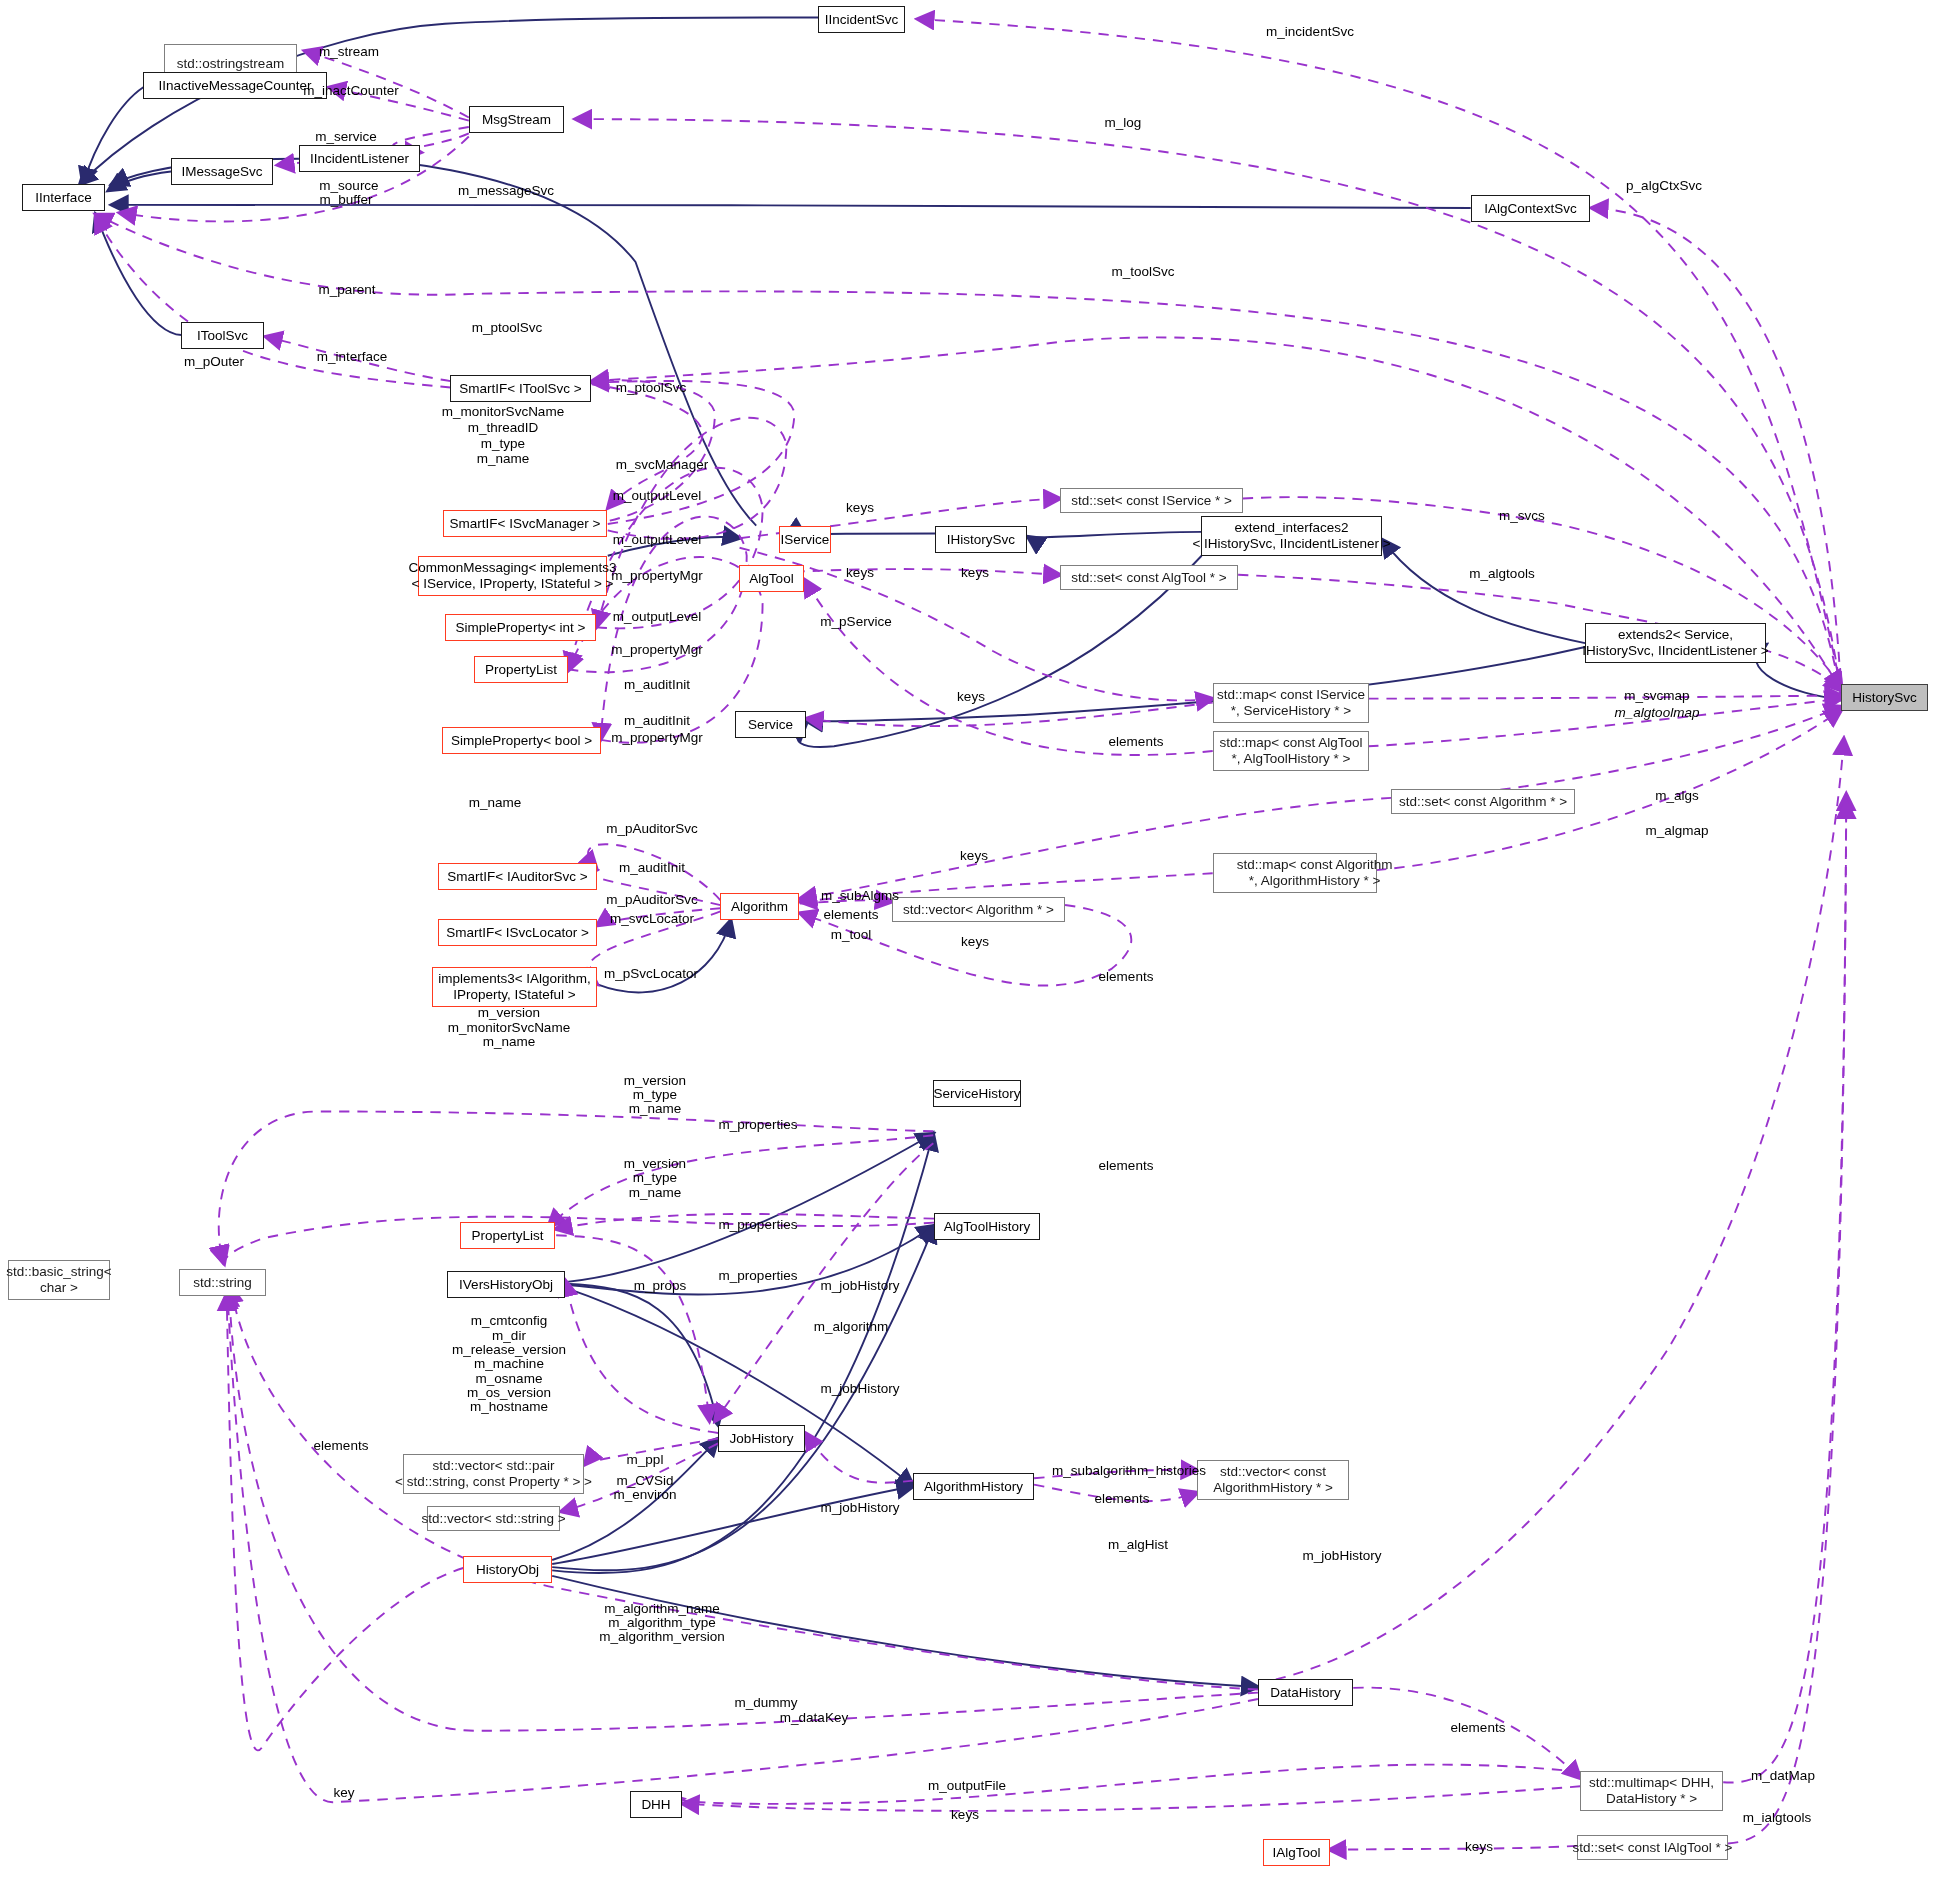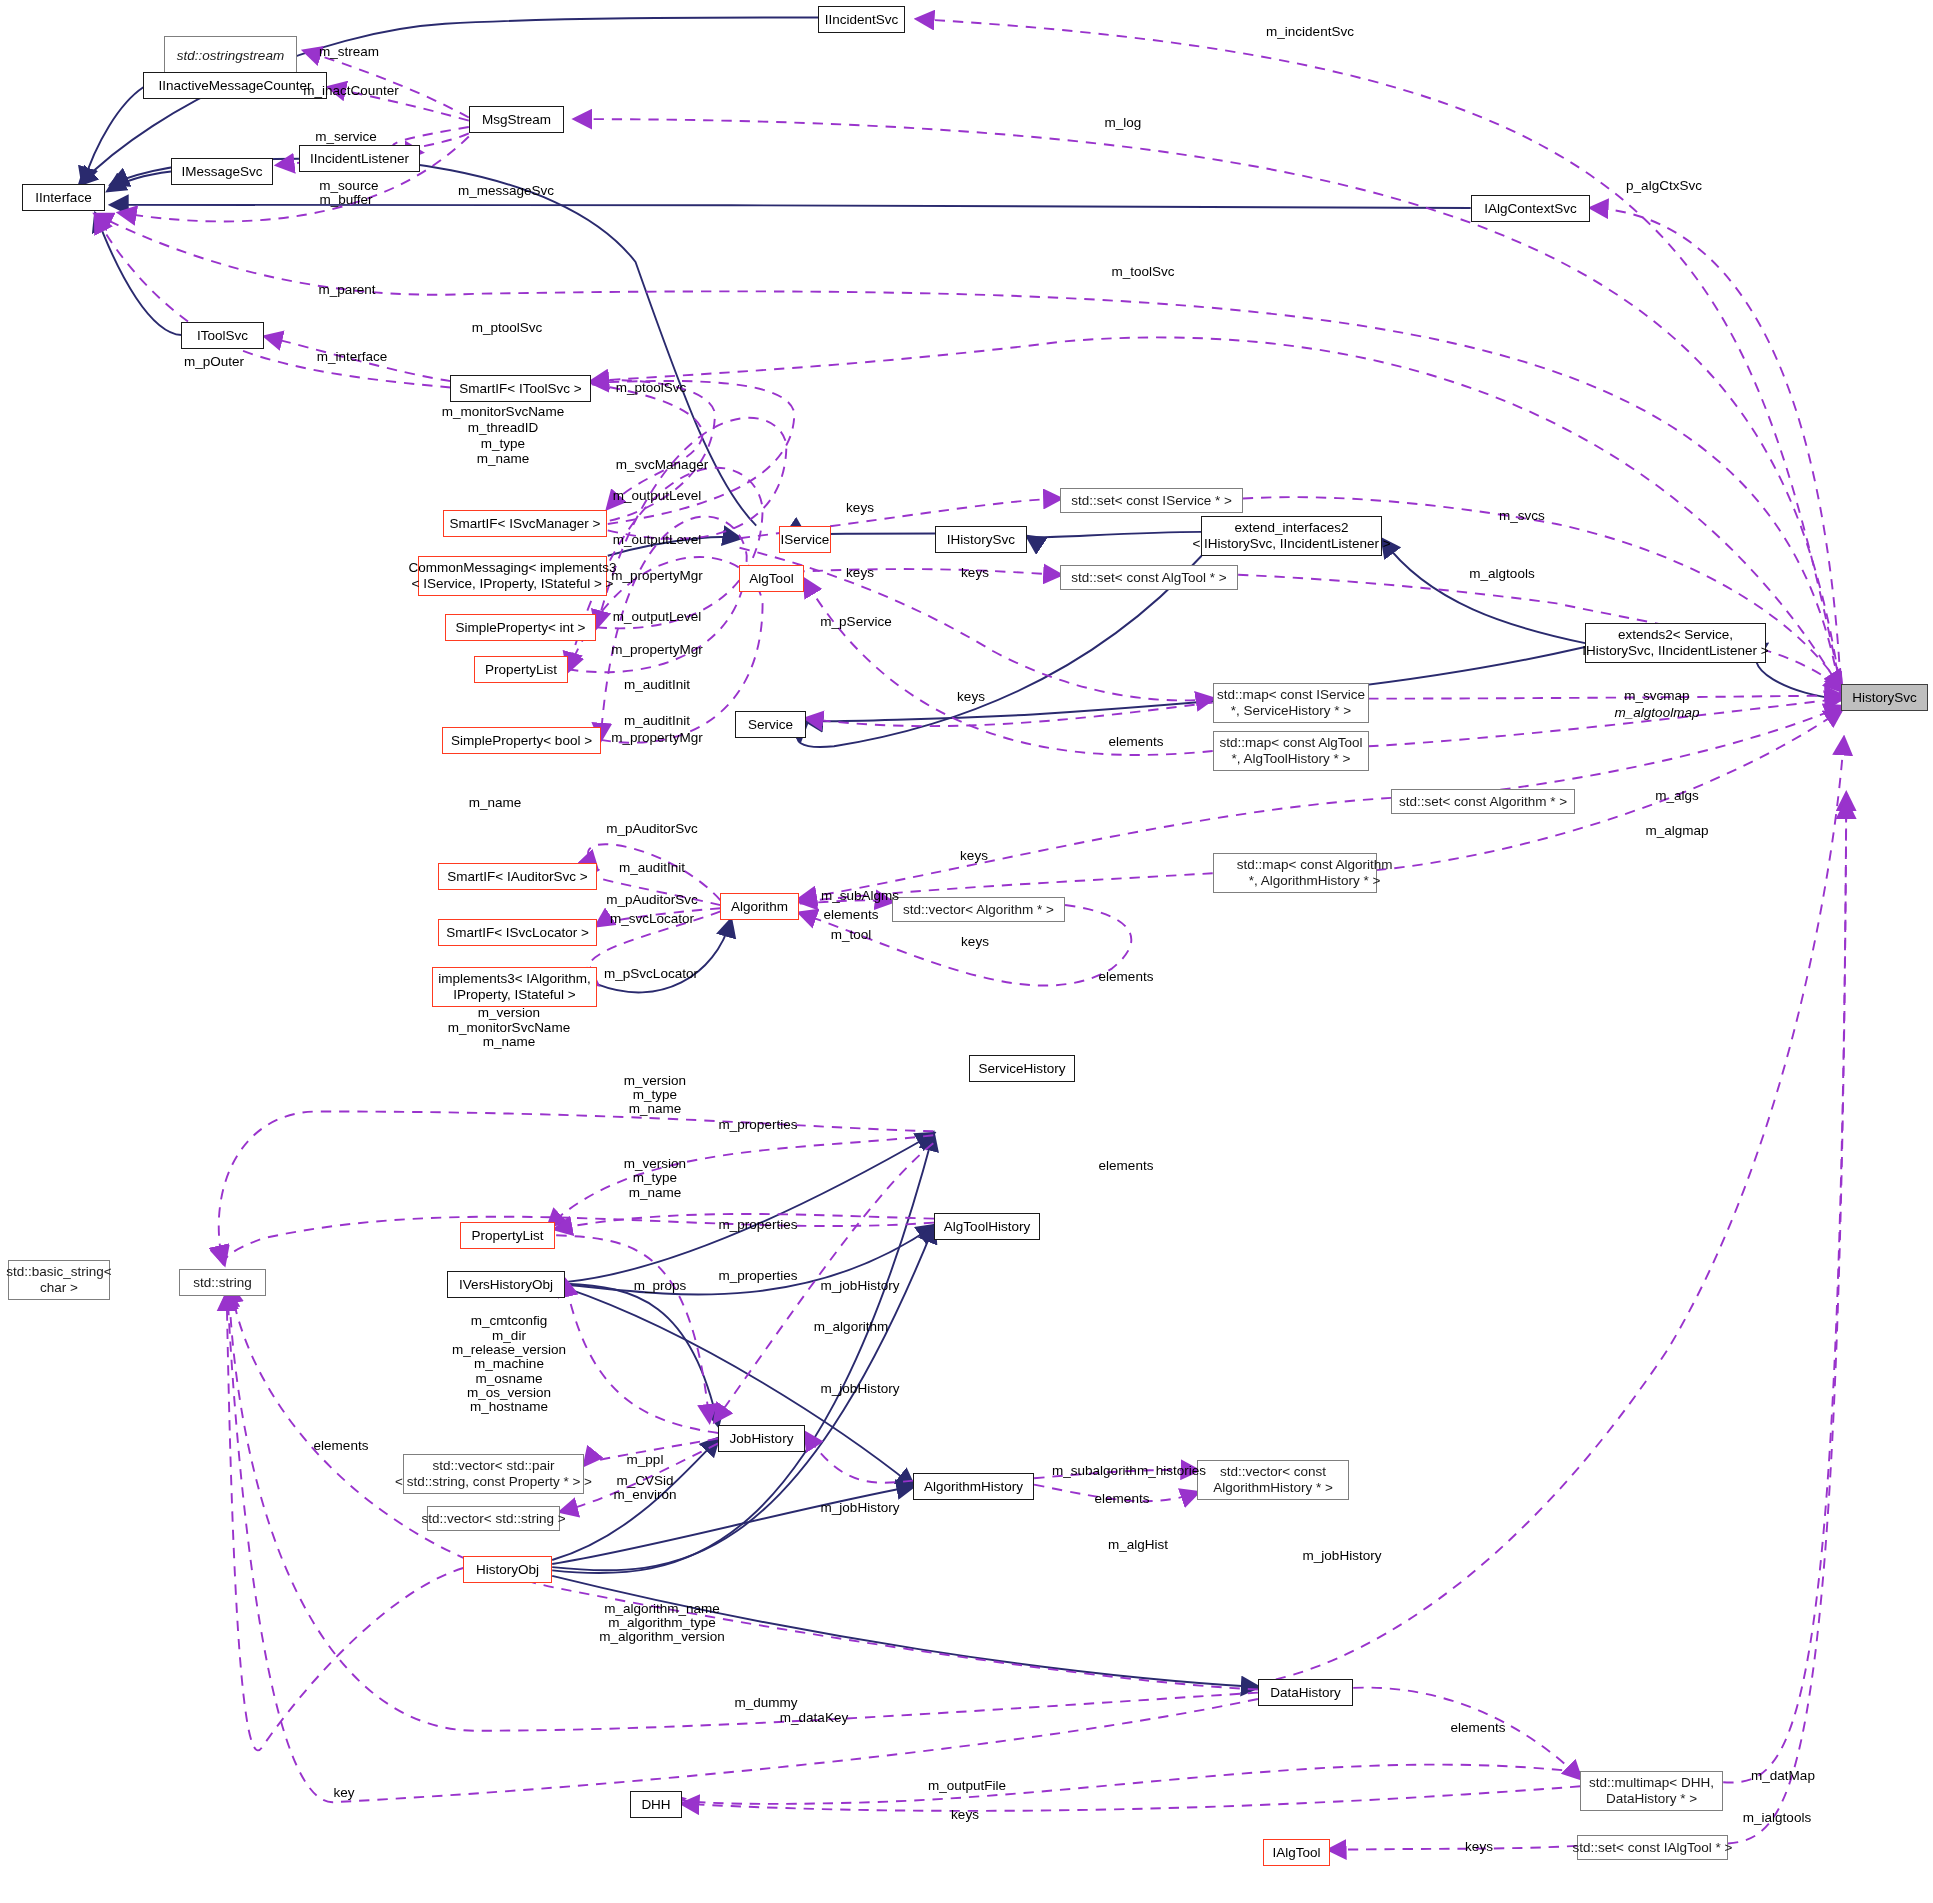--- a/index.html
+++ b/index.html
@@ -115,21 +115,21 @@
       <path d="M1990,2232 C1700,2200 1400,2260 1100,2270 C900,2276 850,2268 860,2266"></path>
       <path d="M1175,1440 C1100,1500 1000,1650 900,1790"></path>
       <path d="M700,1556 C800,1560 870,1570 893,1790"></path>
       <path d="M583,1975 C500,2000 400,2100 330,2200 C300,2250 290,1900 285,1630"></path>
       <path d="M1584,2120 C1700,2100 1900,2000 2100,1700 C2250,1450 2310,1100 2322,930"></path>
     </g>
   </svg>
 
   <div id="nodes">
       <div class="node" style="left: 818px; top: 6.4px; width: 87px; height: 27px;">IIncidentSvc</div>
-      <div class="node gray" style="left: 164px; top: 36px; width: 133px; height: 40px; font-style: italic;">std::ostringstream</div>
+      <div class="node gray" style="left: 164px; top: 44px; width: 133px; height: 40px;">std::ostringstream</div>
       <div class="node" style="left: 143px; top: 72px; width: 184px; height: 27px;">IInactiveMessageCounter</div>
       <div class="node" style="left: 469px; top: 106px; width: 95px; height: 27px;">MsgStream</div>
       <div class="node" style="left: 299px; top: 145px; width: 121px; height: 27px;">IIncidentListener</div>
       <div class="node" style="left: 171px; top: 158px; width: 102px; height: 27px;">IMessageSvc</div>
       <div class="node" style="left: 22px; top: 184px; width: 83px; height: 27px;">IInterface</div>
       <div class="node" style="left: 1471px; top: 195px; width: 119px; height: 27px;">IAlgContextSvc</div>
       <div class="node" style="left: 181px; top: 322px; width: 83px; height: 27px;">IToolSvc</div>
       <div class="node" style="left: 450px; top: 375px; width: 141px; height: 27px;">SmartIF&lt; IToolSvc &gt;</div>
       <div class="node red" style="left: 443px; top: 510px; width: 164px; height: 27px;">SmartIF&lt; ISvcManager &gt;</div>
       <div class="node red" style="left: 418px; top: 556px; width: 189px; height: 40px;">CommonMessaging&lt; implements3
@@ -154,21 +154,21 @@
 *, AlgToolHistory * &gt;</div>
       <div class="node gray" style="left: 1391px; top: 789px; width: 184px; height: 25.4px;">std::set&lt; const Algorithm * &gt;</div>
       <div class="node gray" style="left: 1213px; top: 853px; width: 164px; height: 40px; padding-left: 44px;">std::map&lt; const Algorithm
 *, AlgorithmHistory * &gt;</div>
       <div class="node red" style="left: 438px; top: 863px; width: 159px; height: 27px;">SmartIF&lt; IAuditorSvc &gt;</div>
       <div class="node red" style="left: 438px; top: 919px; width: 159px; height: 27px;">SmartIF&lt; ISvcLocator &gt;</div>
       <div class="node red" style="left: 432px; top: 967px; width: 165px; height: 40px;">implements3&lt; IAlgorithm,
 IProperty, IStateful &gt;</div>
       <div class="node red" style="left: 720px; top: 893px; width: 79px; height: 27px;">Algorithm</div>
       <div class="node gray" style="left: 892px; top: 897px; width: 173px; height: 25.4px;">std::vector&lt; Algorithm * &gt;</div>
-      <div class="node" style="left: 933px; top: 1055px; width: 106px; height: 27px; margin-left: 36px;">ServiceHistory</div>
+      <div class="node" style="left: 933px; top: 1080px; width: 88px; height: 27px;">ServiceHistory</div>
       <div class="node" style="left: 934px; top: 1213px; width: 106px; height: 27px;">AlgToolHistory</div>
       <div class="node red" style="left: 460px; top: 1222px; width: 95px; height: 27px;">PropertyList</div>
       <div class="node" style="left: 447px; top: 1271px; width: 118px; height: 27px;">IVersHistoryObj</div>
       <div class="node" style="left: 718px; top: 1425px; width: 87px; height: 27px;">JobHistory</div>
       <div class="node gray" style="left: 403px; top: 1454px; width: 181px; height: 40px;">std::vector&lt; std::pair
 &lt; std::string, const Property * &gt; &gt;</div>
       <div class="node gray" style="left: 427px; top: 1506px; width: 133px; height: 25.4px;">std::vector&lt; std::string &gt;</div>
       <div class="node" style="left: 913px; top: 1473px; width: 121px; height: 27px;">AlgorithmHistory</div>
       <div class="node gray" style="left: 1197px; top: 1460px; width: 152px; height: 40px;">std::vector&lt; const
 AlgorithmHistory * &gt;</div>

